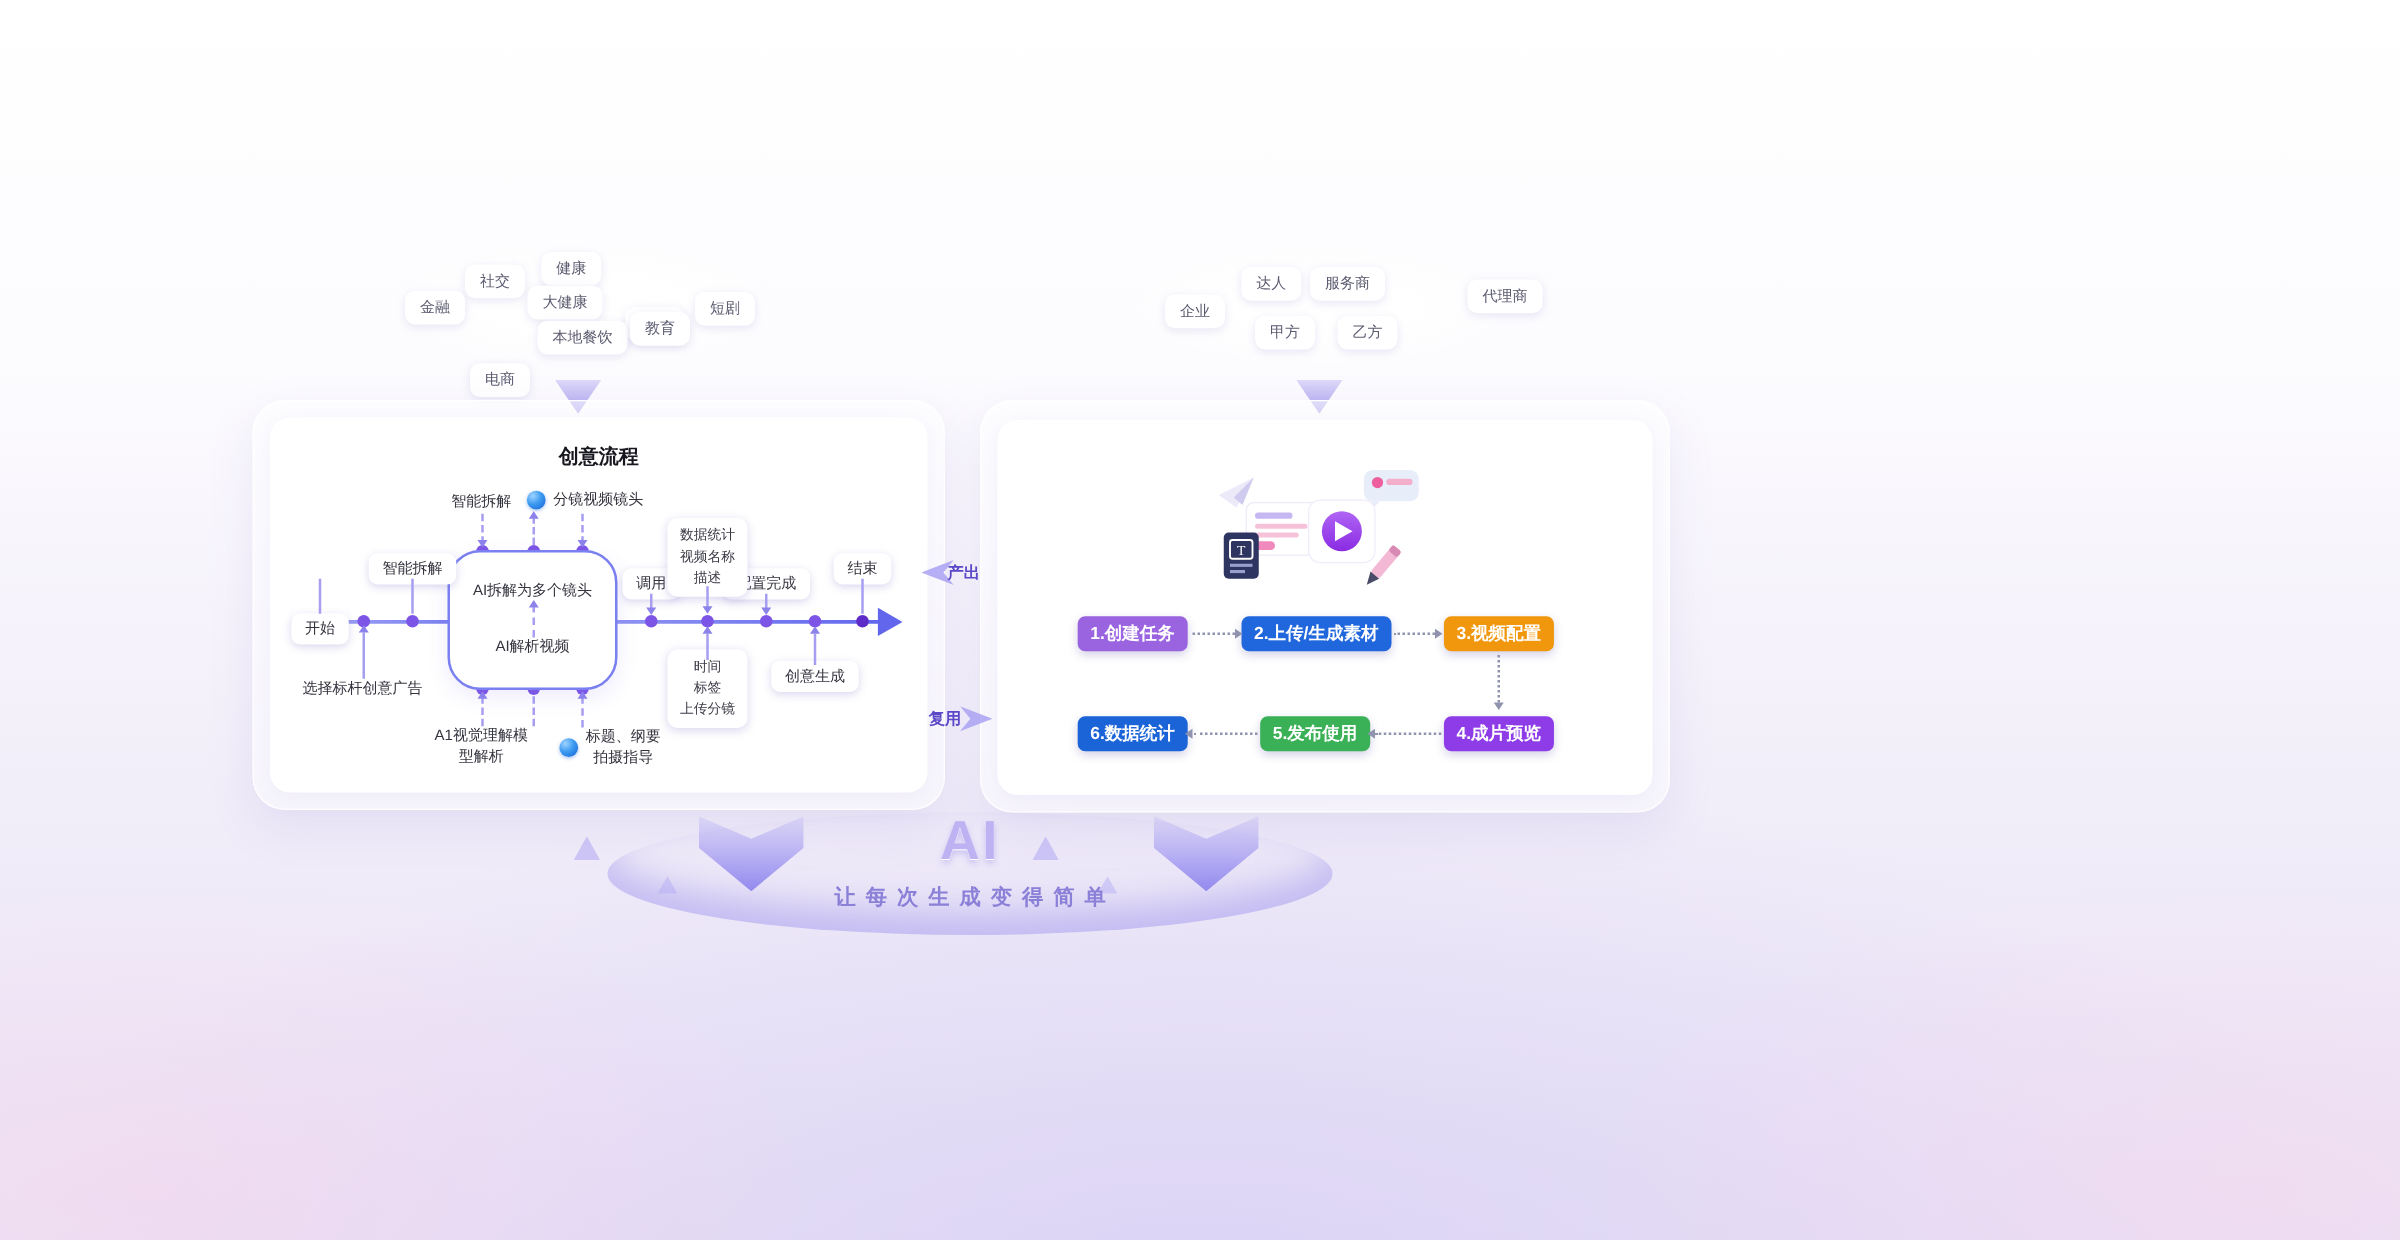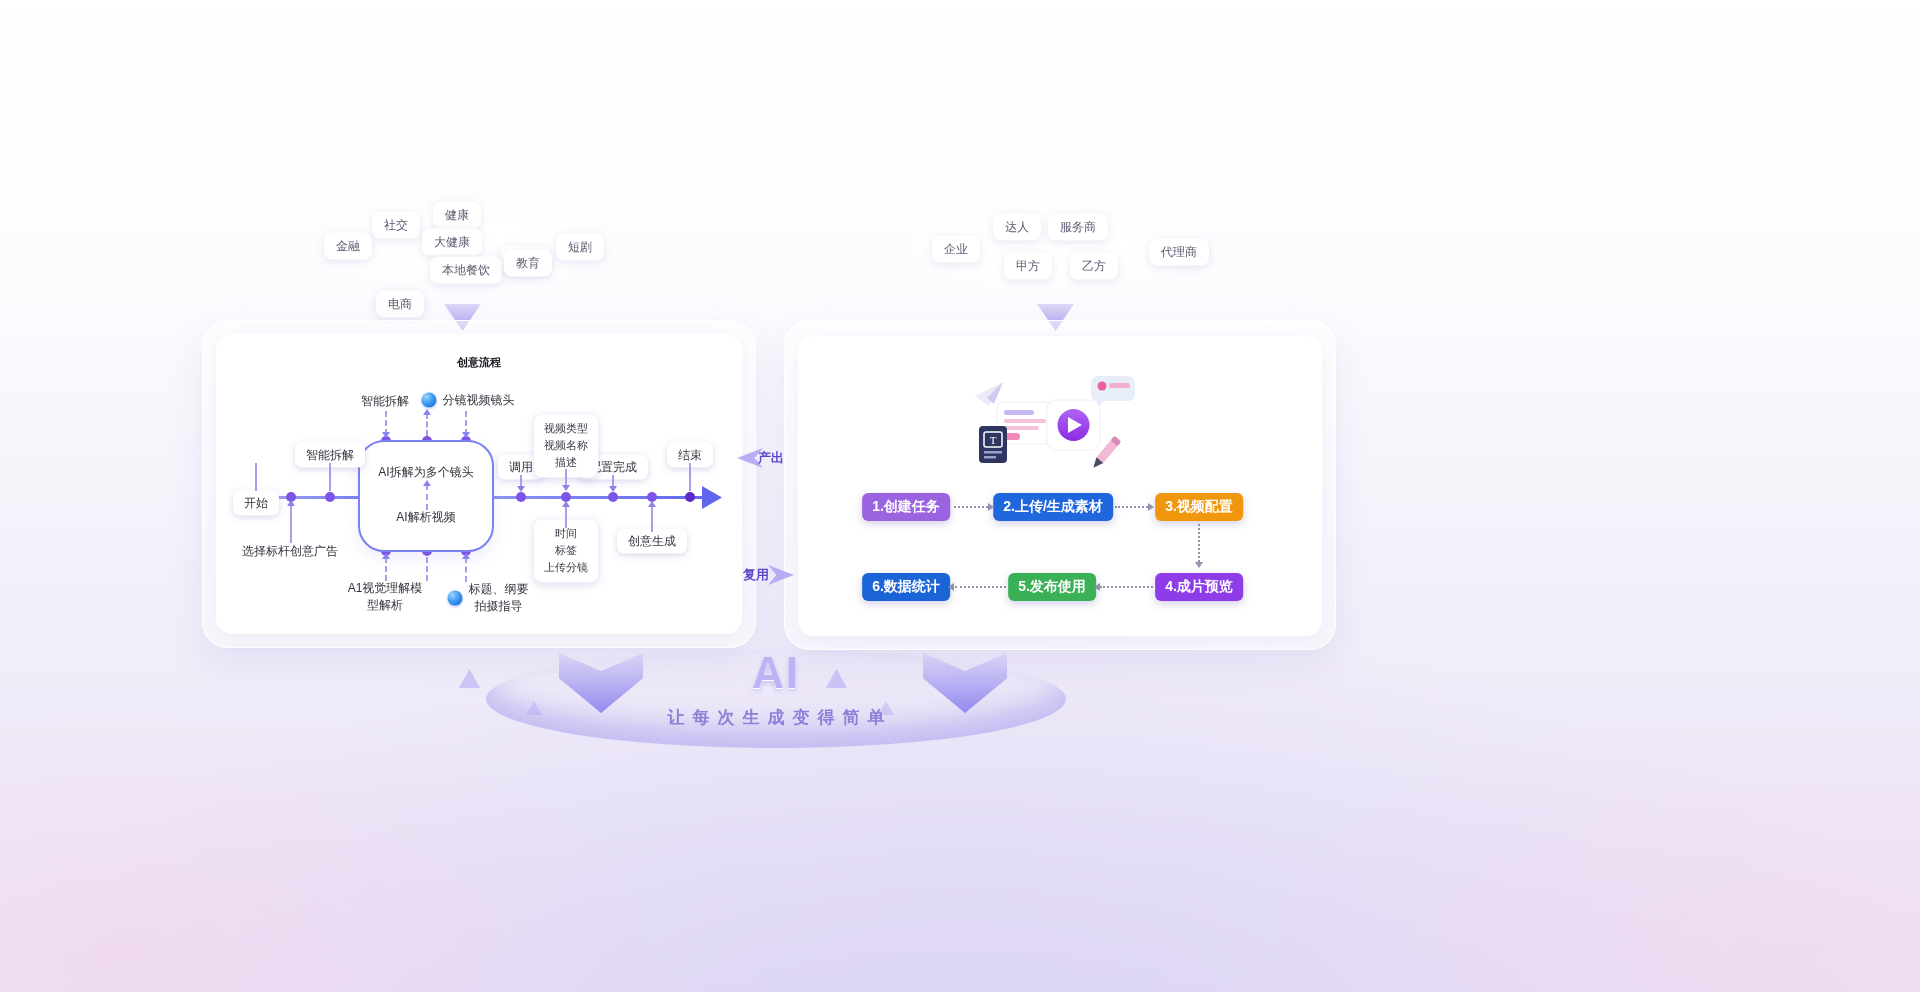--- a/index.html
+++ b/index.html
@@ -21,21 +21,21 @@
     background:radial-gradient(closest-side, rgba(255,255,255,0.97) 45%, rgba(255,255,255,0.6) 72%, rgba(255,255,255,0) 100%); }
   .tag { padding:5px 12px; background:#ffffff; border-radius:8px; font-size:12px; color:#5b5b70;
     box-shadow:0 2px 8px rgba(140,130,200,0.20); white-space:nowrap; }
   .cloud-arrow { clip-path:polygon(0 0,100% 0,50% 100%);
     background:linear-gradient(180deg,#ddd9f8 0%,#a9a0ee 100%); }
 
   
   .panel-outer { position:absolute; background:rgba(255,255,255,0.52); border:1.5px solid rgba(255,255,255,0.95);
     border-radius:26px; box-shadow:0 14px 36px rgba(150,138,215,0.14); }
   .panel-inner { position:absolute; background:#ffffff; border-radius:16px; box-shadow:0 4px 18px rgba(150,138,215,0.10); }
-  .panel-title { position:absolute; text-align:center; font-size:11px; font-weight:700; color:#17171f; }
+  .panel-title { position:absolute; text-align:center; font-size:16px; font-weight:700; color:#17171f; }
 
   
   .dot { width:10px; height:10px; border-radius:50%; background:#7d55e6; }
   .dot.end { background:#5e2bc8; }
   .tl-line { position:absolute; height:3px; background:linear-gradient(90deg,#a6aaf5,#7b80f0); border-radius:2px; }
   .pill { background:#fff; border-radius:7px; padding:4px 11px; font-size:12px; color:#34343f; font-weight:500;
     box-shadow:0 2px 7px rgba(130,120,200,0.30); white-space:nowrap; }
   .plain-label { font-size:12px; color:#34343f; font-weight:500; white-space:nowrap; }
   .mini-card { background:#fff; border-radius:8px; padding:6px 10px; font-size:11px; color:#3a3a46; line-height:1.55;
     box-shadow:0 2px 8px rgba(130,120,200,0.28); text-align:center; white-space:nowrap; }
@@ -99,21 +99,21 @@
   <div class="ctr tag" style="left:524px; top:227px;margin-top:32px;">工具</div>
   <div class="ctr tag" style="left:348px; top:246px;">金融</div>
   <div class="ctr tag" style="left:452px; top:242px;">大健康</div>
   <div class="ctr tag" style="left:580px; top:247px;">短剧</div>
   <div class="ctr tag" style="left:400px; top:265px;margin-top:39px;">电商</div>
   <div class="ctr tag" style="left:466px; top:270px;">本地餐饮</div>
   <div class="ctr tag" style="left:528px; top:263px;">教育</div>
 
   <div class="ctr tag" style="left:1017px; top:227px;">达人</div>
   <div class="ctr tag" style="left:1078px; top:227px;">服务商</div>
-  <div class="ctr tag" style="left:1179px; top:237px;margin-top:15px;">代理商</div>
+  <div class="ctr tag" style="left:1204px; top:237px;">代理商</div>
   <div class="ctr tag" style="left:956px; top:249px;">企业</div>
   <div class="ctr tag" style="left:1028px; top:266px;">甲方</div>
   <div class="ctr tag" style="left:1094px; top:266px;">乙方</div>
 
   <div class="cloud-arrow abs" style="left:444px; top:304px; width:37px; height:27px;"></div>
   <div class="cloud-arrow abs" style="left:1037px; top:304px; width:37px; height:27px;"></div>
 
   <div class="panel-outer" style="left:202px; top:320px; width:554px; height:328px;"></div>
   <div class="panel-inner" style="left:216px; top:334px; width:526px; height:300px;"></div>
   <div class="panel-title" style="left:216px; top:355px; width:526px;">创意流程</div>
@@ -166,21 +166,21 @@
   </div>
   <div class="ctr icon-label" style="left:488px; top:598px;">
     <span class="ai-icon"></span>
     <span class="plain-label two-line">
       <span>标题、纲要</span>
       <span>拍摄指导</span>
     </span>
   </div>
 
   <div class="ctr mini-card" style="left:566px; top:446px;">
-    <span>视频类型</span>
+    <span>数据统计</span>
     <span>视频名称</span>
     <span>描述</span>
   </div>
   <div class="ctr mini-card" style="left:566px; top:551px;">
     <span>时间</span>
     <span>标签</span>
     <span>上传分镜</span>
   </div>
 
   <div class="vline" style="left:255px; top:463px; height:28px;"></div>

